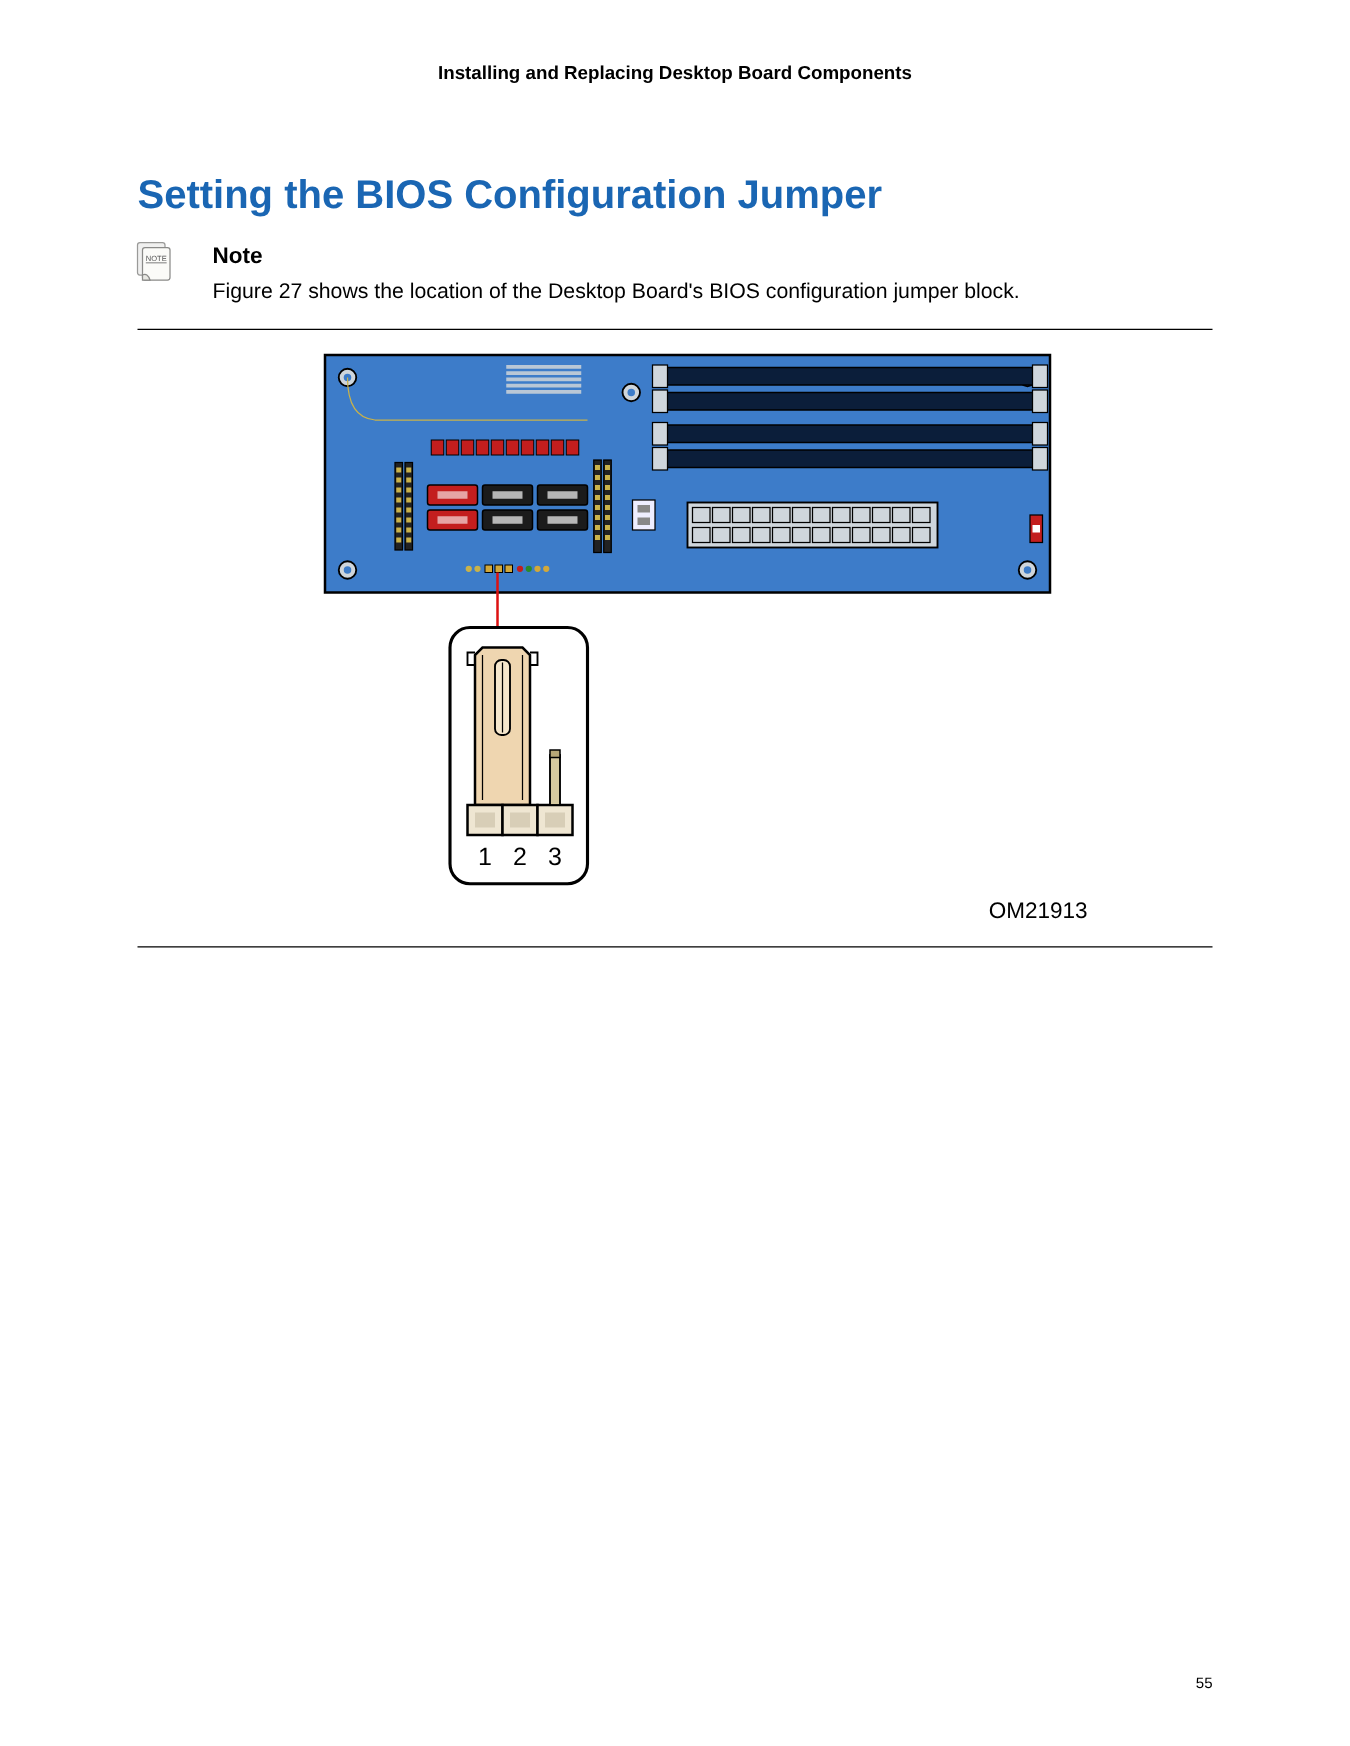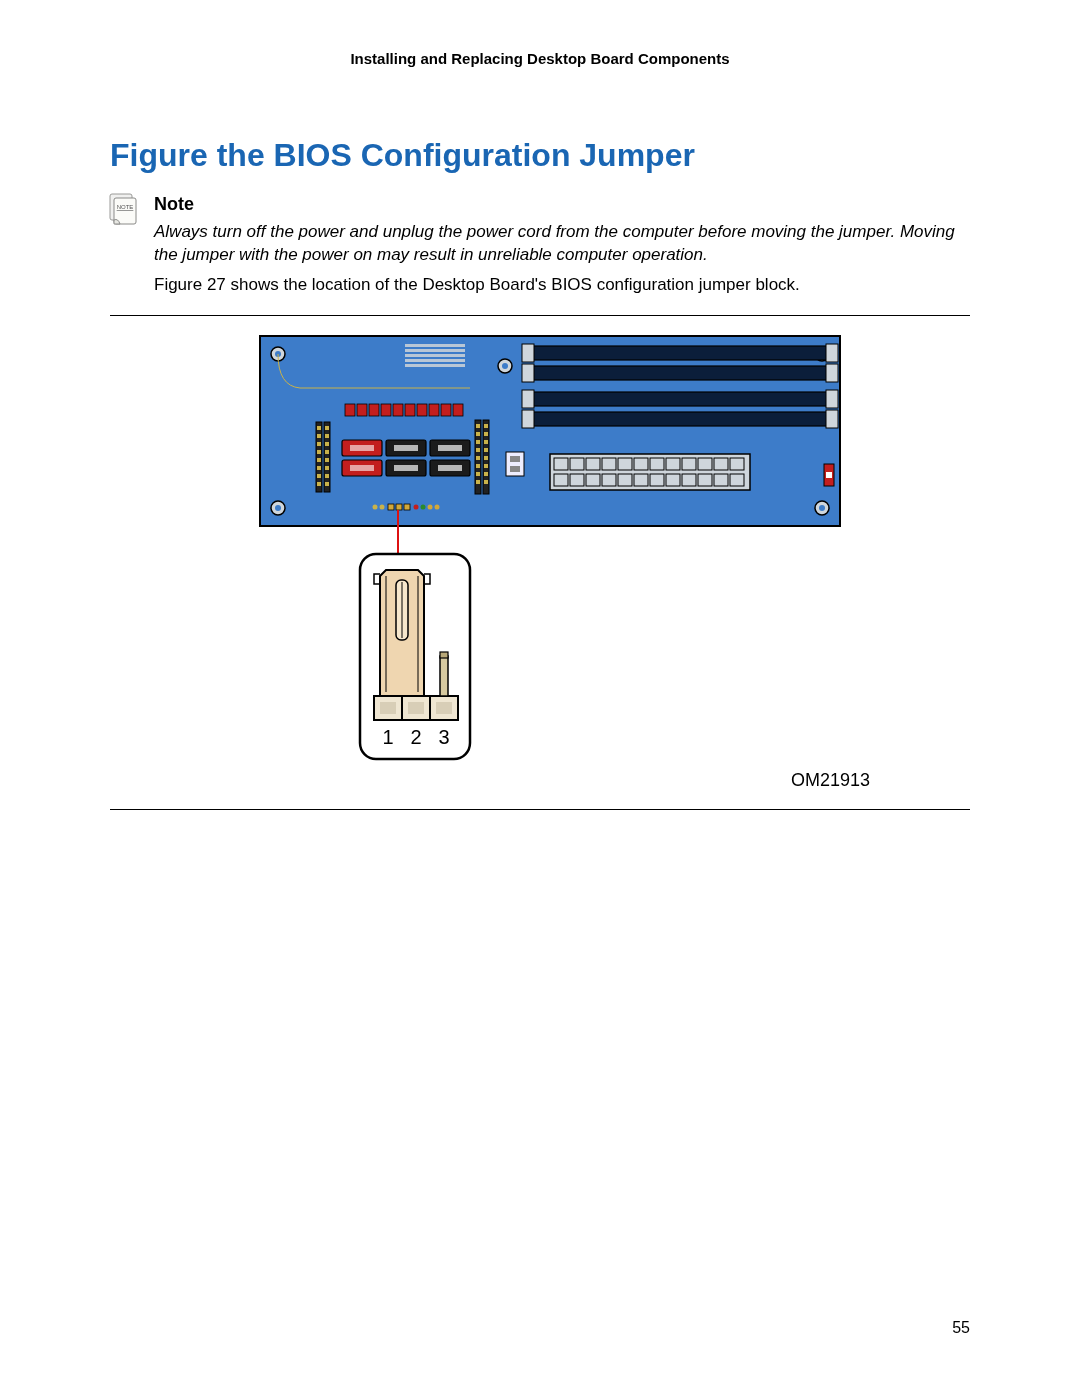--- a/index.html
+++ b/index.html
@@ -27,21 +27,21 @@
   }
   h1.section-title {
     color: #1a66b3;
     font-size: 32px;
     font-weight: bold;
     margin: 0 0 18px 0;
   }
   .note-block {
     display: flex;
     align-items: flex-start;
-    gap: 12px;
+    gap: 28px;
     margin-left: -4px;
     margin-top: 17px;
   }
   .note-icon-wrap {
     flex: 0 0 auto;
     width: 36px;
     height: 36px;
     position: relative;
   }
   .note-label {
@@ -82,49 +82,48 @@
     margin-top: -6px;
   }
   .figure-caption {
     font-weight: bold;
     font-size: 17px;
     text-align: center;
     margin-top: 6px;
   }
   .page-number {
     position: absolute;
-    bottom: 60px;
+    bottom: 44px;
     right: 110px;
-    font-size: 16px;
+    font-size: 12px;
   }
 </style>
 </head>
 <body>
 
 <div class="page">
 
   <div class="running-header">Installing and Replacing Desktop Board Components</div>
 
-  <h1 class="section-title">Figure the BIOS Configuration Jumper</h1>
+  <h1 class="section-title">Setting the BIOS Configuration Jumper</h1>
 
   <div class="note-block">
     <div class="note-icon-wrap">
       <svg width="36" height="36" viewBox="0 0 36 36">
 
         <rect x="4" y="2" width="22" height="26" rx="2" fill="#f0f0ef" stroke="#9a9a98" stroke-width="1"></rect>
 
         <rect x="8" y="6" width="22" height="26" rx="2" fill="#fbfbf8" stroke="#8a8a88" stroke-width="1"></rect>
 
         <path d="M8 28 Q12 26 14 32 L8 32 Z" fill="#e8e8e3" stroke="#8a8a88" stroke-width="1"></path>
         <text x="19" y="17" font-size="6" font-family="Arial" fill="#555" text-anchor="middle" text-decoration="underline">NOTE</text>
       </svg>
     </div>
     <div class="note-content">
       <div class="note-label">Note</div>
-      <div class="note-text">Always turn off the power and unplug the power cord from the computer before moving the jumper.  Moving the jumper with the power on may result in unreliable computer operation.</div>
       <div class="body-text">Figure 27 shows the location of the Desktop Board's BIOS configuration jumper block.</div>
     </div>
   </div>
 
   <hr class="figure-rule">
 
   <div class="figure-wrap">
     <svg class="figure-svg" width="660" height="450" viewBox="0 0 660 450">
 
       <rect x="50" y="10" width="580" height="190" fill="#3d7cc9"></rect>

